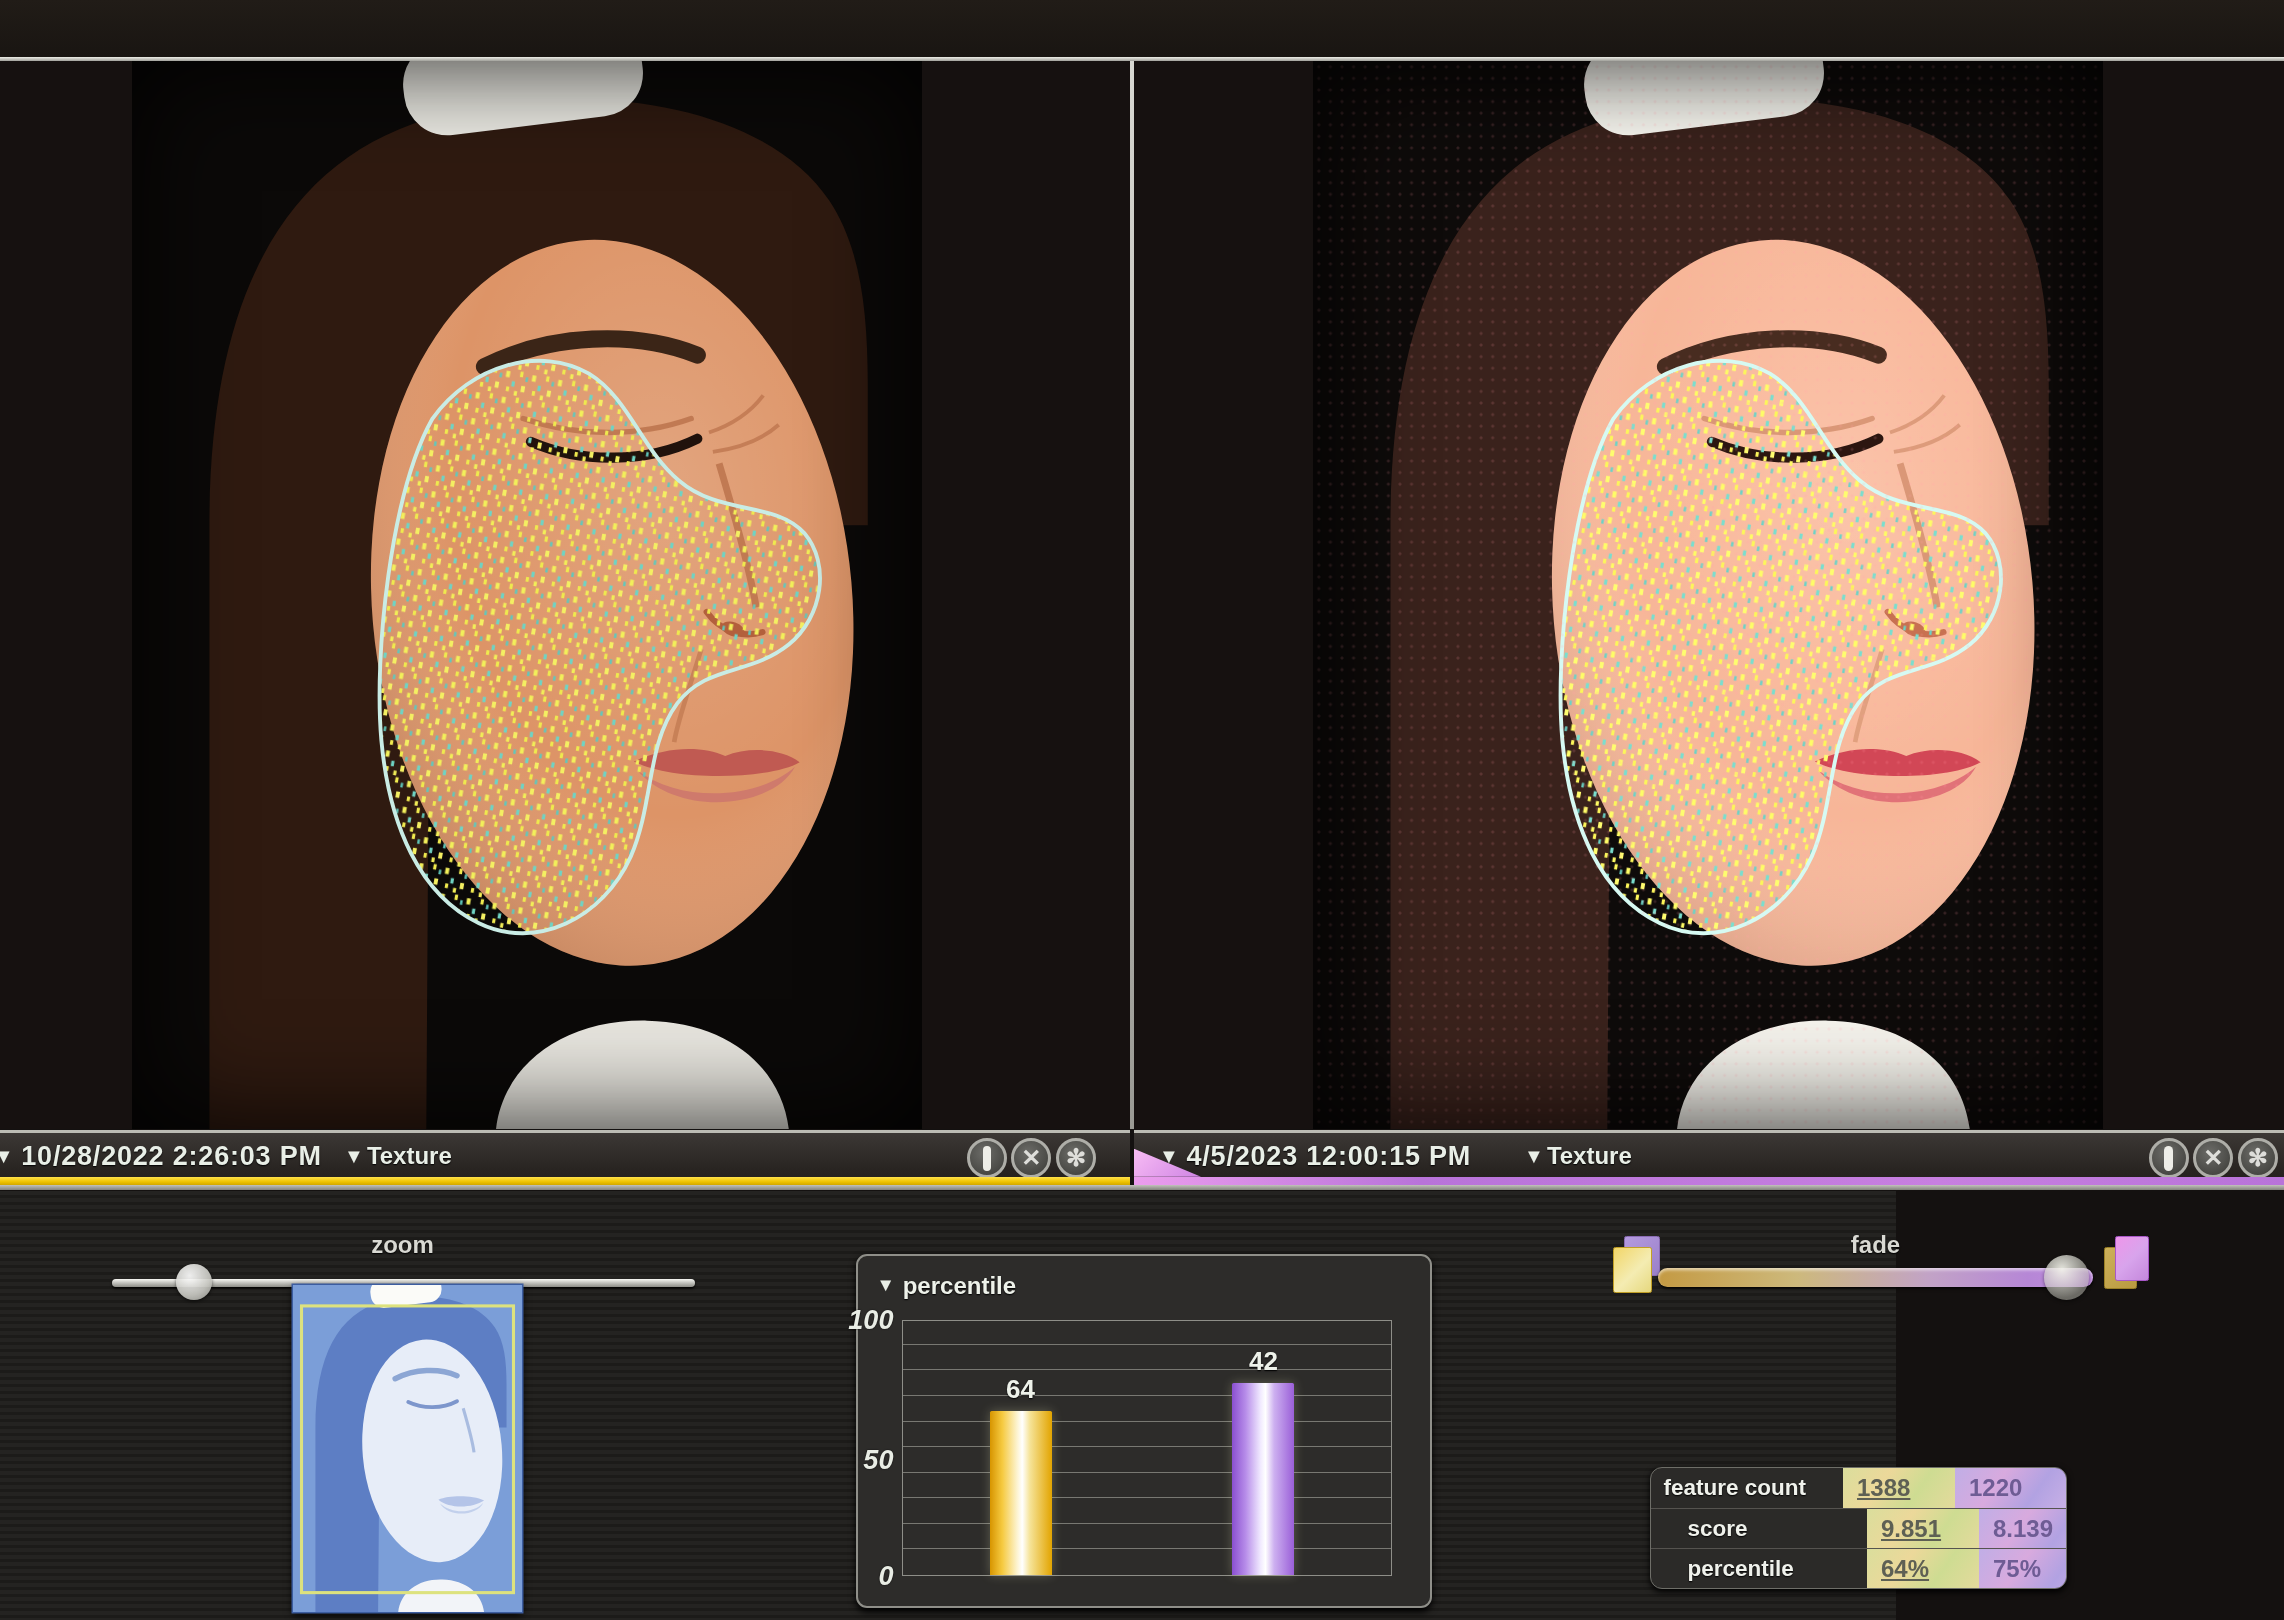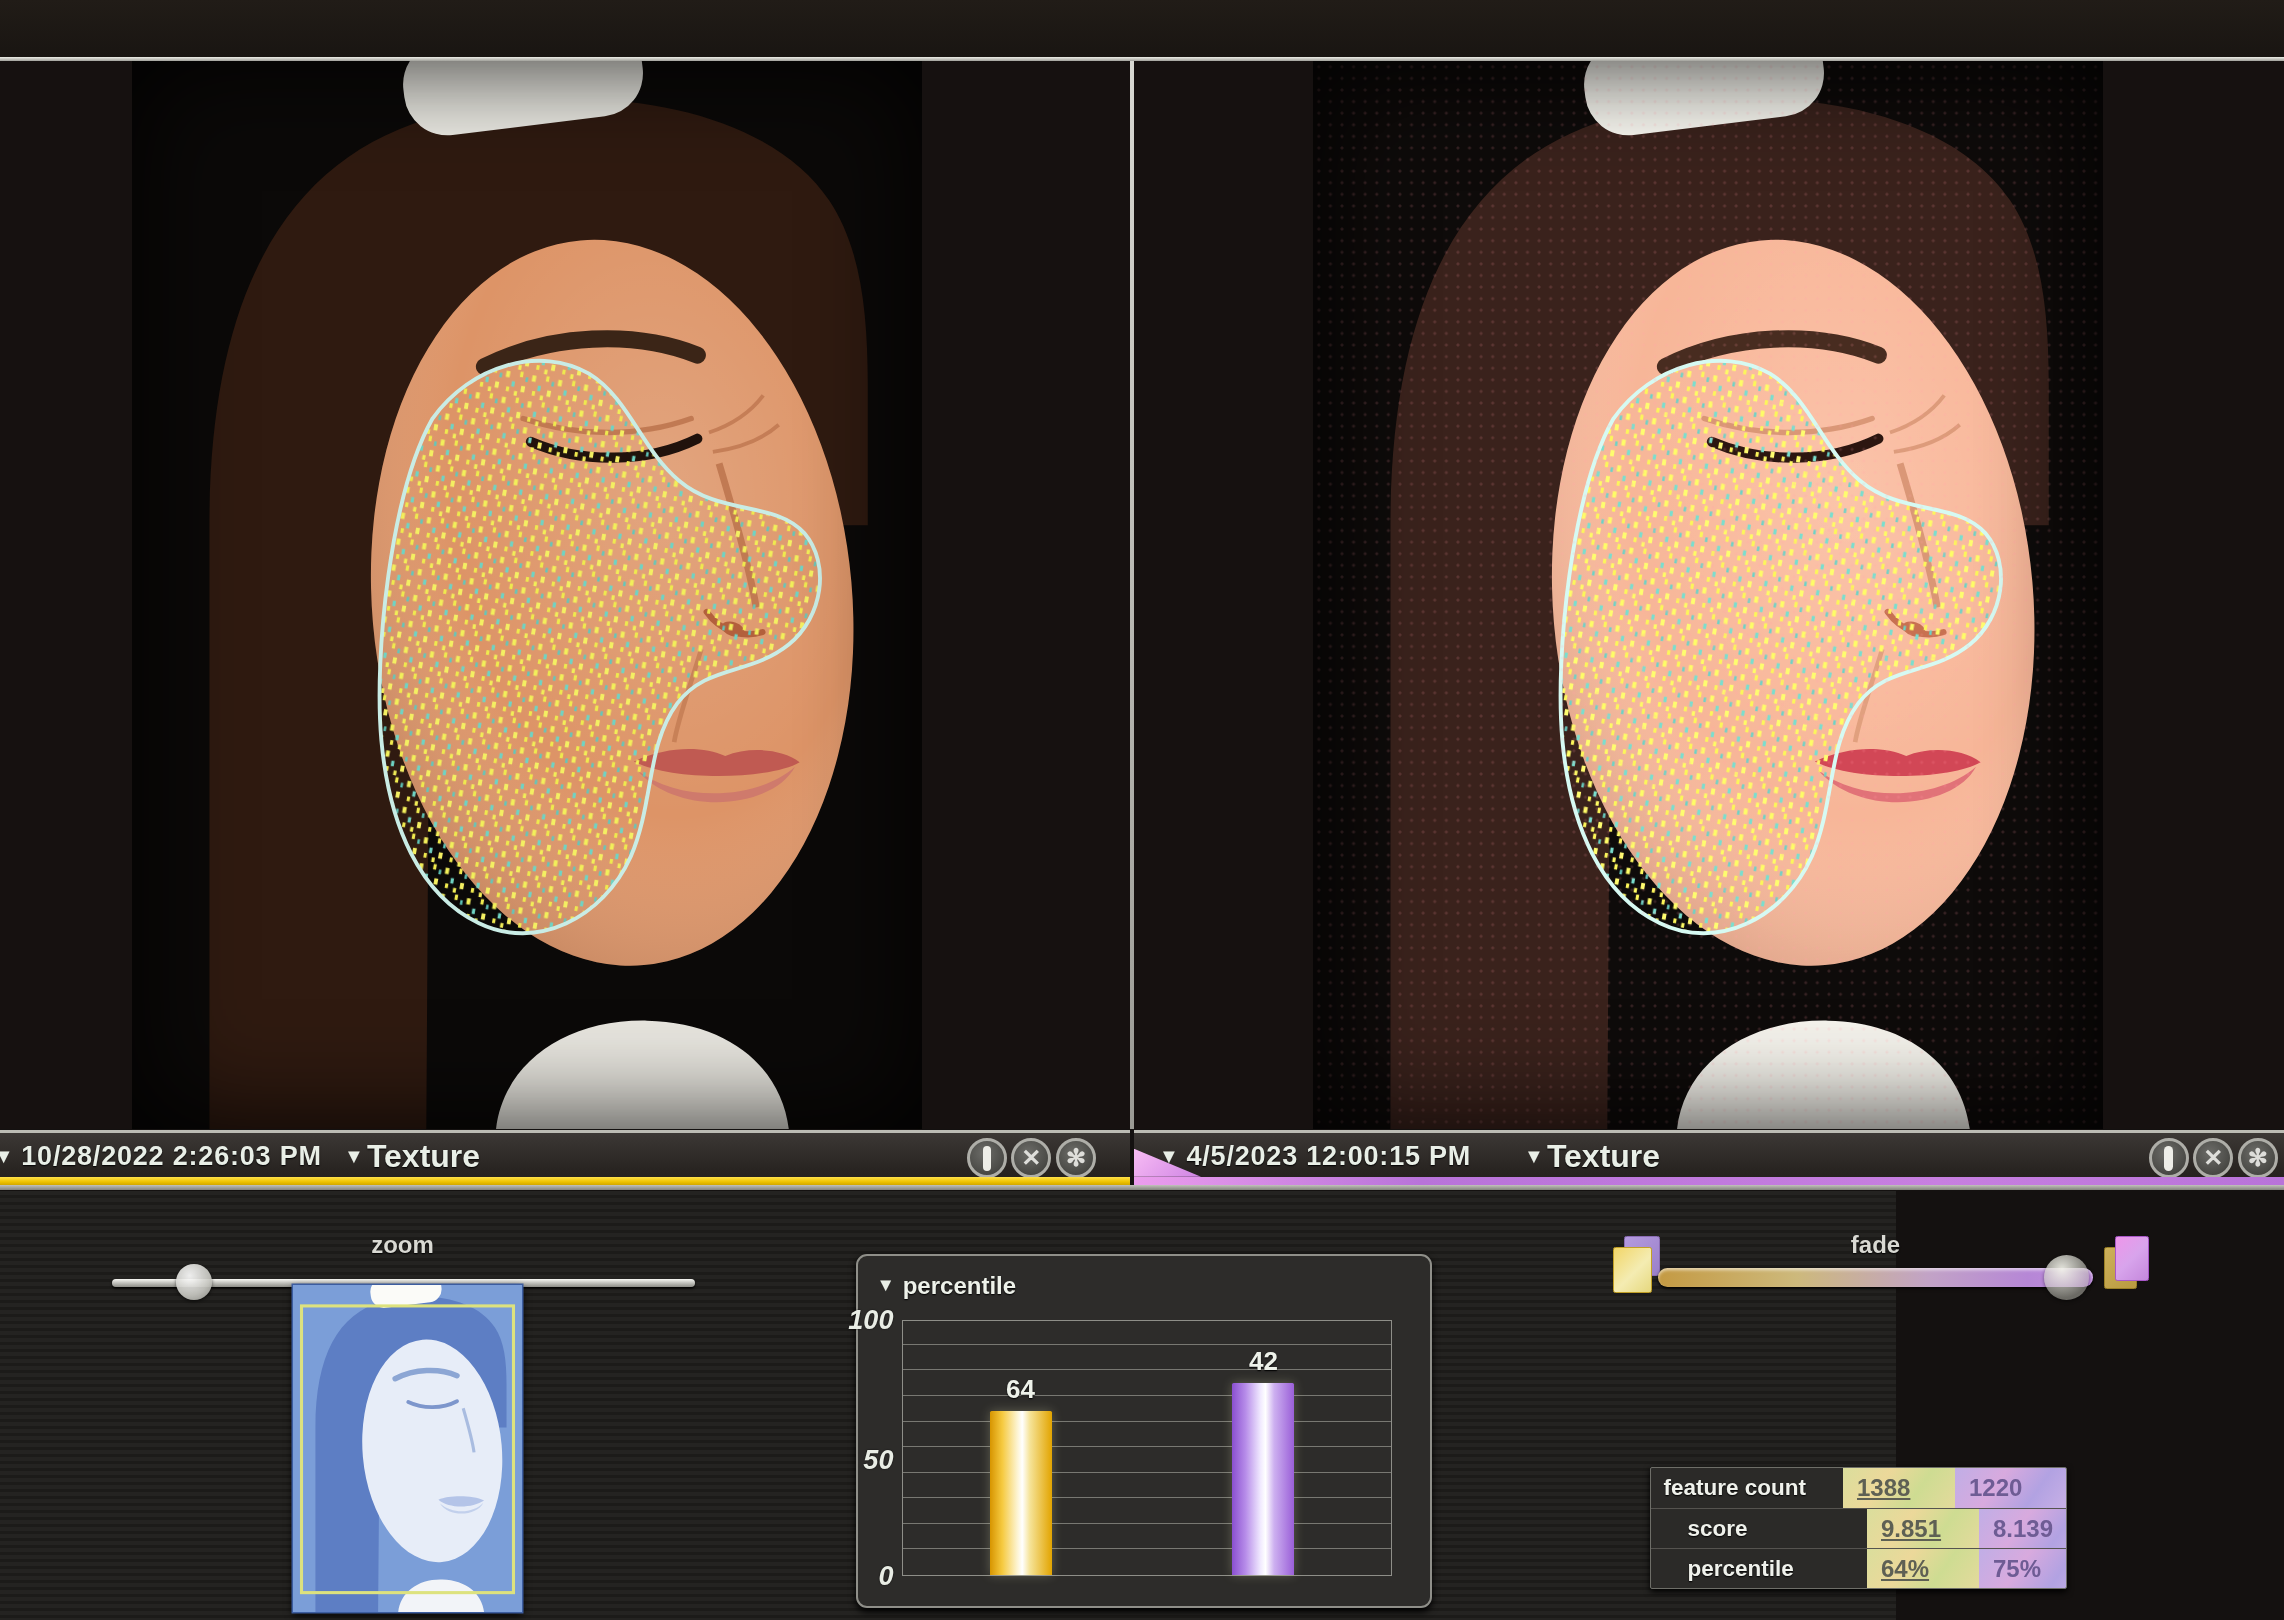--- a/index.html
+++ b/index.html
@@ -42,21 +42,21 @@
   .tri { color:#e9efe7; font-size:20px; line-height:1; }
   .ts  { color:#e9efe7; font-size:27px; font-weight:bold; letter-spacing:0.8px; white-space:nowrap;
          text-shadow:0 0.8px 1.5px #000; }
   .bar.left-bar  .ts-group { margin-left:3.1px; }
   .bar.left-bar  .ts-group .tri { margin-left:-9.3px; }
   .bar.right-bar .ts-group { margin-left:25px; }
   .ts-group { display:flex; align-items:center; gap:7.7px; cursor:pointer; }
   .mode-group { position:absolute; top:3.9px; height:39px; display:flex; align-items:center; gap:3.1px; cursor:pointer; }
   .bar.left-bar  .mode-group { left:344px; }
   .bar.right-bar .mode-group { left:390px; }
-  .mode-label { color:#e9efe7; font-size:32px; font-weight:bold; text-shadow:0 0.8px 1.5px #000; }
+  .mode-label { color:#e9efe7; font-size:24px; font-weight:bold; text-shadow:0 0.8px 1.5px #000; }
   .bar-icons { position:absolute; top:5.4px; display:flex; gap:4.6px; }
   .bar.left-bar  .bar-icons { right:34px; }
   .bar.right-bar .bar-icons { right:6.2px; }
   .cicon { width:40px; height:40px; border-radius:50%; border:3.1px solid #aeaea8;
            background:radial-gradient(circle at 42% 35%, #6c6c68, #3a3a36);
            display:flex; align-items:center; justify-content:center; cursor:pointer; }
   .cicon .glyph { color:#dededa; font-size:24px; font-weight:bold; line-height:1; }
   .cicon .capsule { width:8.5px; height:25px; border-radius:4.6px; background:#eeeee8; }
   .underline { position:absolute; left:0; right:0; bottom:0; height:9.3px; }
   .underline.yellow { background:linear-gradient(180deg,#ffe14a,#eec200 55%,#c89e00); }
@@ -122,21 +122,21 @@
            font-size:27px; font-weight:bold; line-height:1; text-shadow:0 0.8px 1.5px #000;font-style:italic; }
   .cbar { position:absolute; bottom:0; width:62px; border-radius:1.5px 1.5px 0 0;
            box-shadow:0 0 11px rgba(255,255,200,.25); }
   .cbar.c0 { background:linear-gradient(90deg,#d79500,#f6ca40 20%,#fdf4d2 44%,#ffffff 52%,#f6e49a 64%,#e2a400); }
   .cbar.c1 { background:linear-gradient(90deg,#8a4fd0,#b78de9 22%,#f1eaff 46%,#ffffff 54%,#cdb0f0 68%,#9a5fd8); }
   .cbar-label { position:absolute; width:93px; text-align:center; color:#eef2ea;
            font-size:26px; font-weight:bold; text-shadow:0 0.8px 1.5px #000; }
 
   
   .stats { position:absolute; left:1650px; top:276px; width:417px;
-           border:1.5px solid #6e6e68; border-radius:2px; overflow:hidden;
+           border:1.5px solid #6e6e68; border-radius:12px; overflow:hidden;
            background:#2b2a28; box-shadow:0 2.3px 6.2px #000; }
   .stats .row { display:grid; grid-template-columns:192px 112px 112px; height:40px; }
   .stats .row + .row { border-top:1.5px solid #55534f;padding-left:24px; }
   .stats .lbl { color:#f0f2ec; font-size:22.5px; font-weight:bold; display:flex; align-items:center;
            padding-left:12.4px; text-shadow:0 0.8px 1.5px #000; }
   .stats .v1 { background:linear-gradient(125deg,#dade9c,#ecd89a 35%,#cedc92 65%,#e4da9c);
            color:#5e6054;text-decoration:underline; }
   .stats .v2 { background:linear-gradient(125deg,#c0aee6,#d8aade 38%,#b2a2e2 70%,#c8b0e6);
            color:#6e5c94; }
   .stats .val { font-size:24px; font-weight:bold; display:flex; align-items:center; padding-left:14px; }

